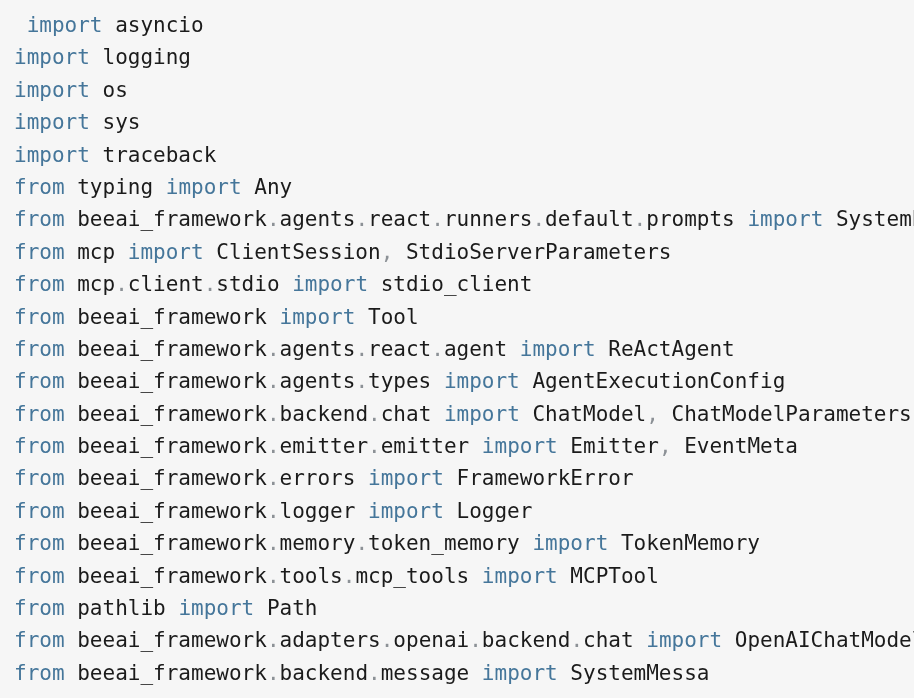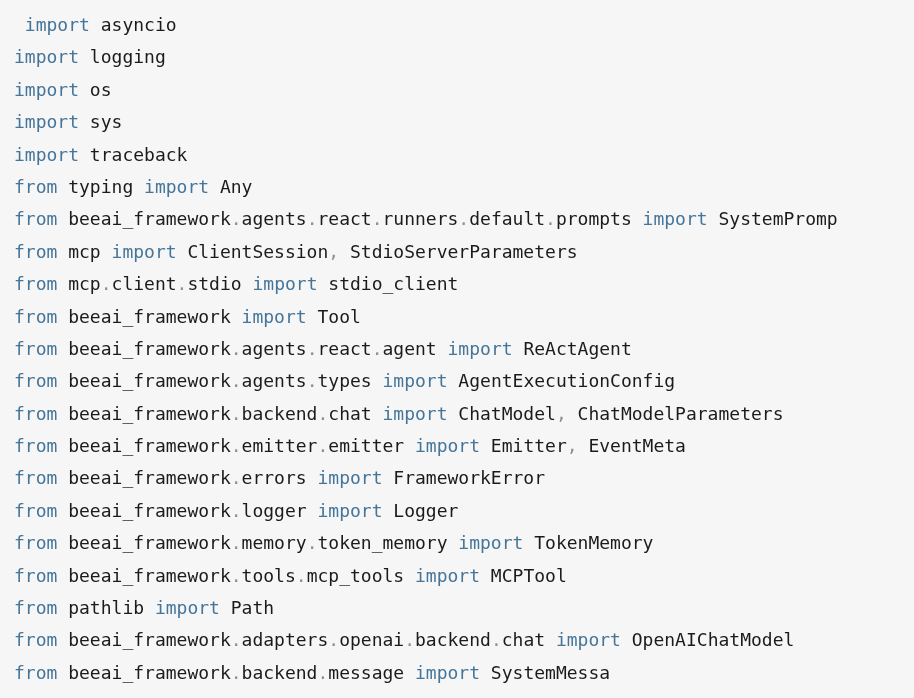--- a/index.html
+++ b/index.html
@@ -20,21 +20,21 @@
   .code-area {
     width: 914px;
     height: 698px;
     overflow: hidden;
     background: var(--bg);
   }
   .code-block {
     margin: 0;
     padding: 9px 0 0 14px;
     font-family: "DejaVu Sans Mono", "Liberation Mono", monospace;
-    font-size: 18px;
+    font-size: 21px;
     line-height: 32.4px;
     white-space: pre;
   }
   .code-line {
     height: 32.4px;
     white-space: pre;
   }
   .tok-kw   { color: var(--kw); }
   .tok-name { color: var(--txt); }
   .tok-punc { color: var(--punc); }

